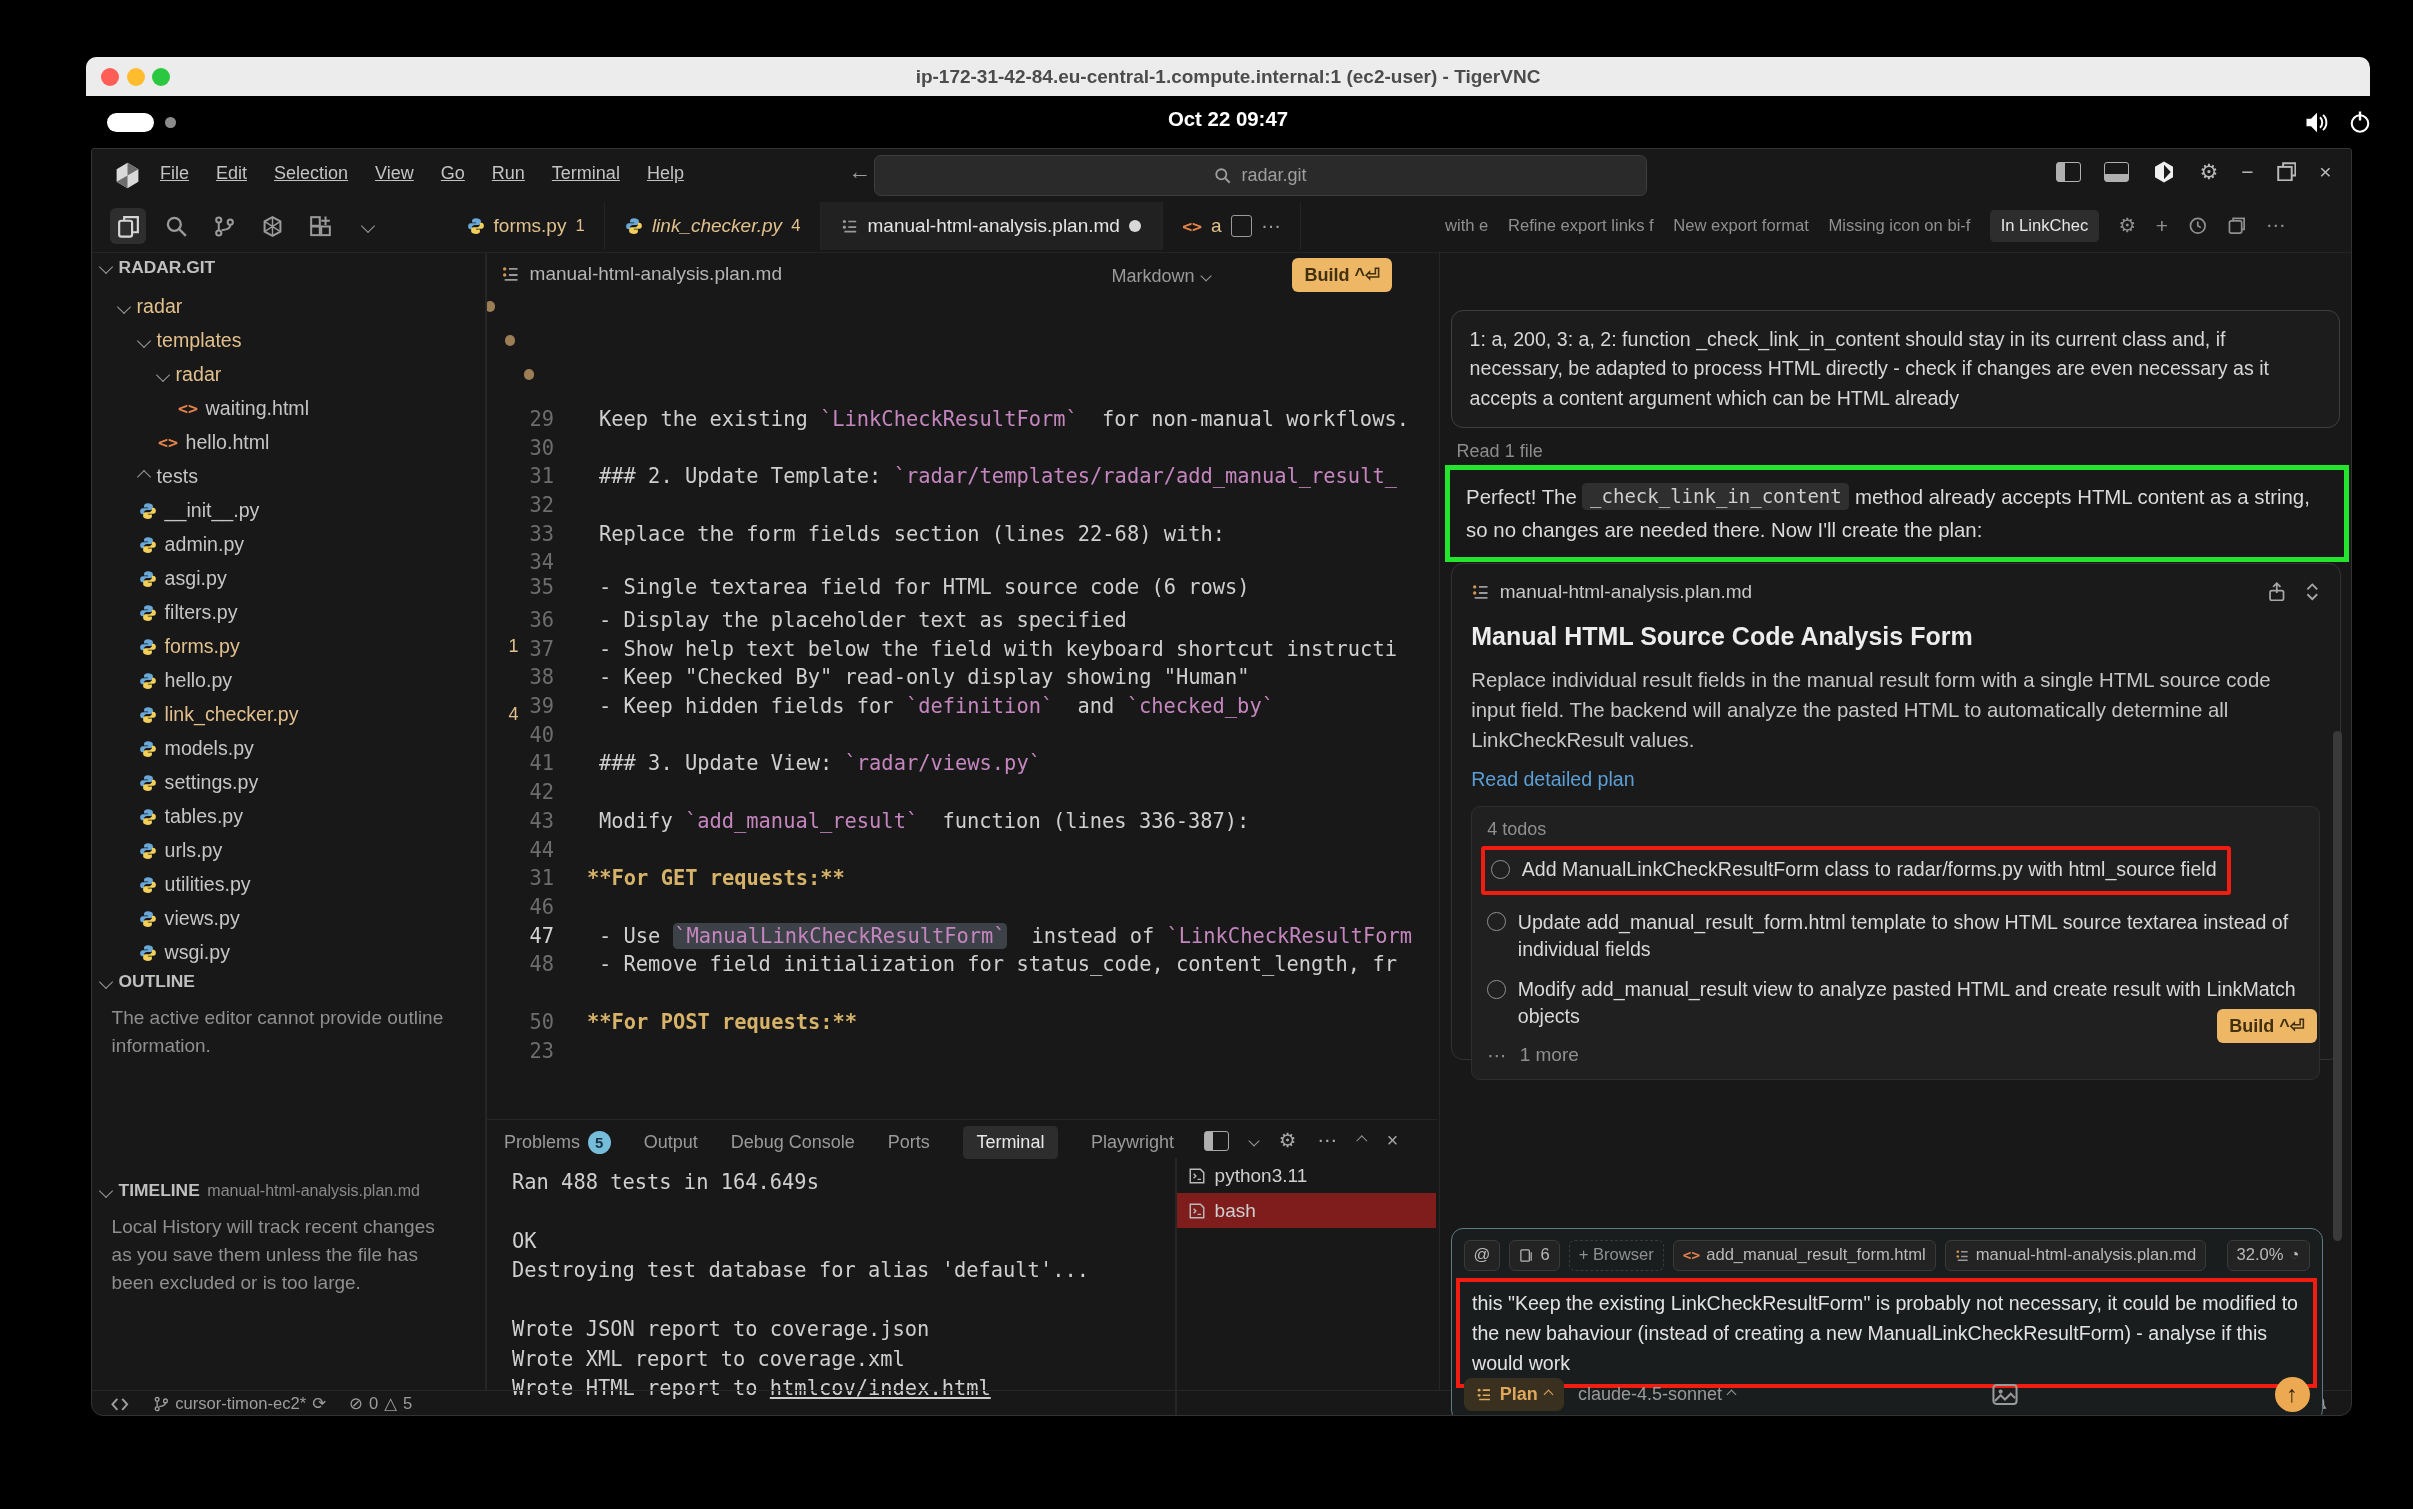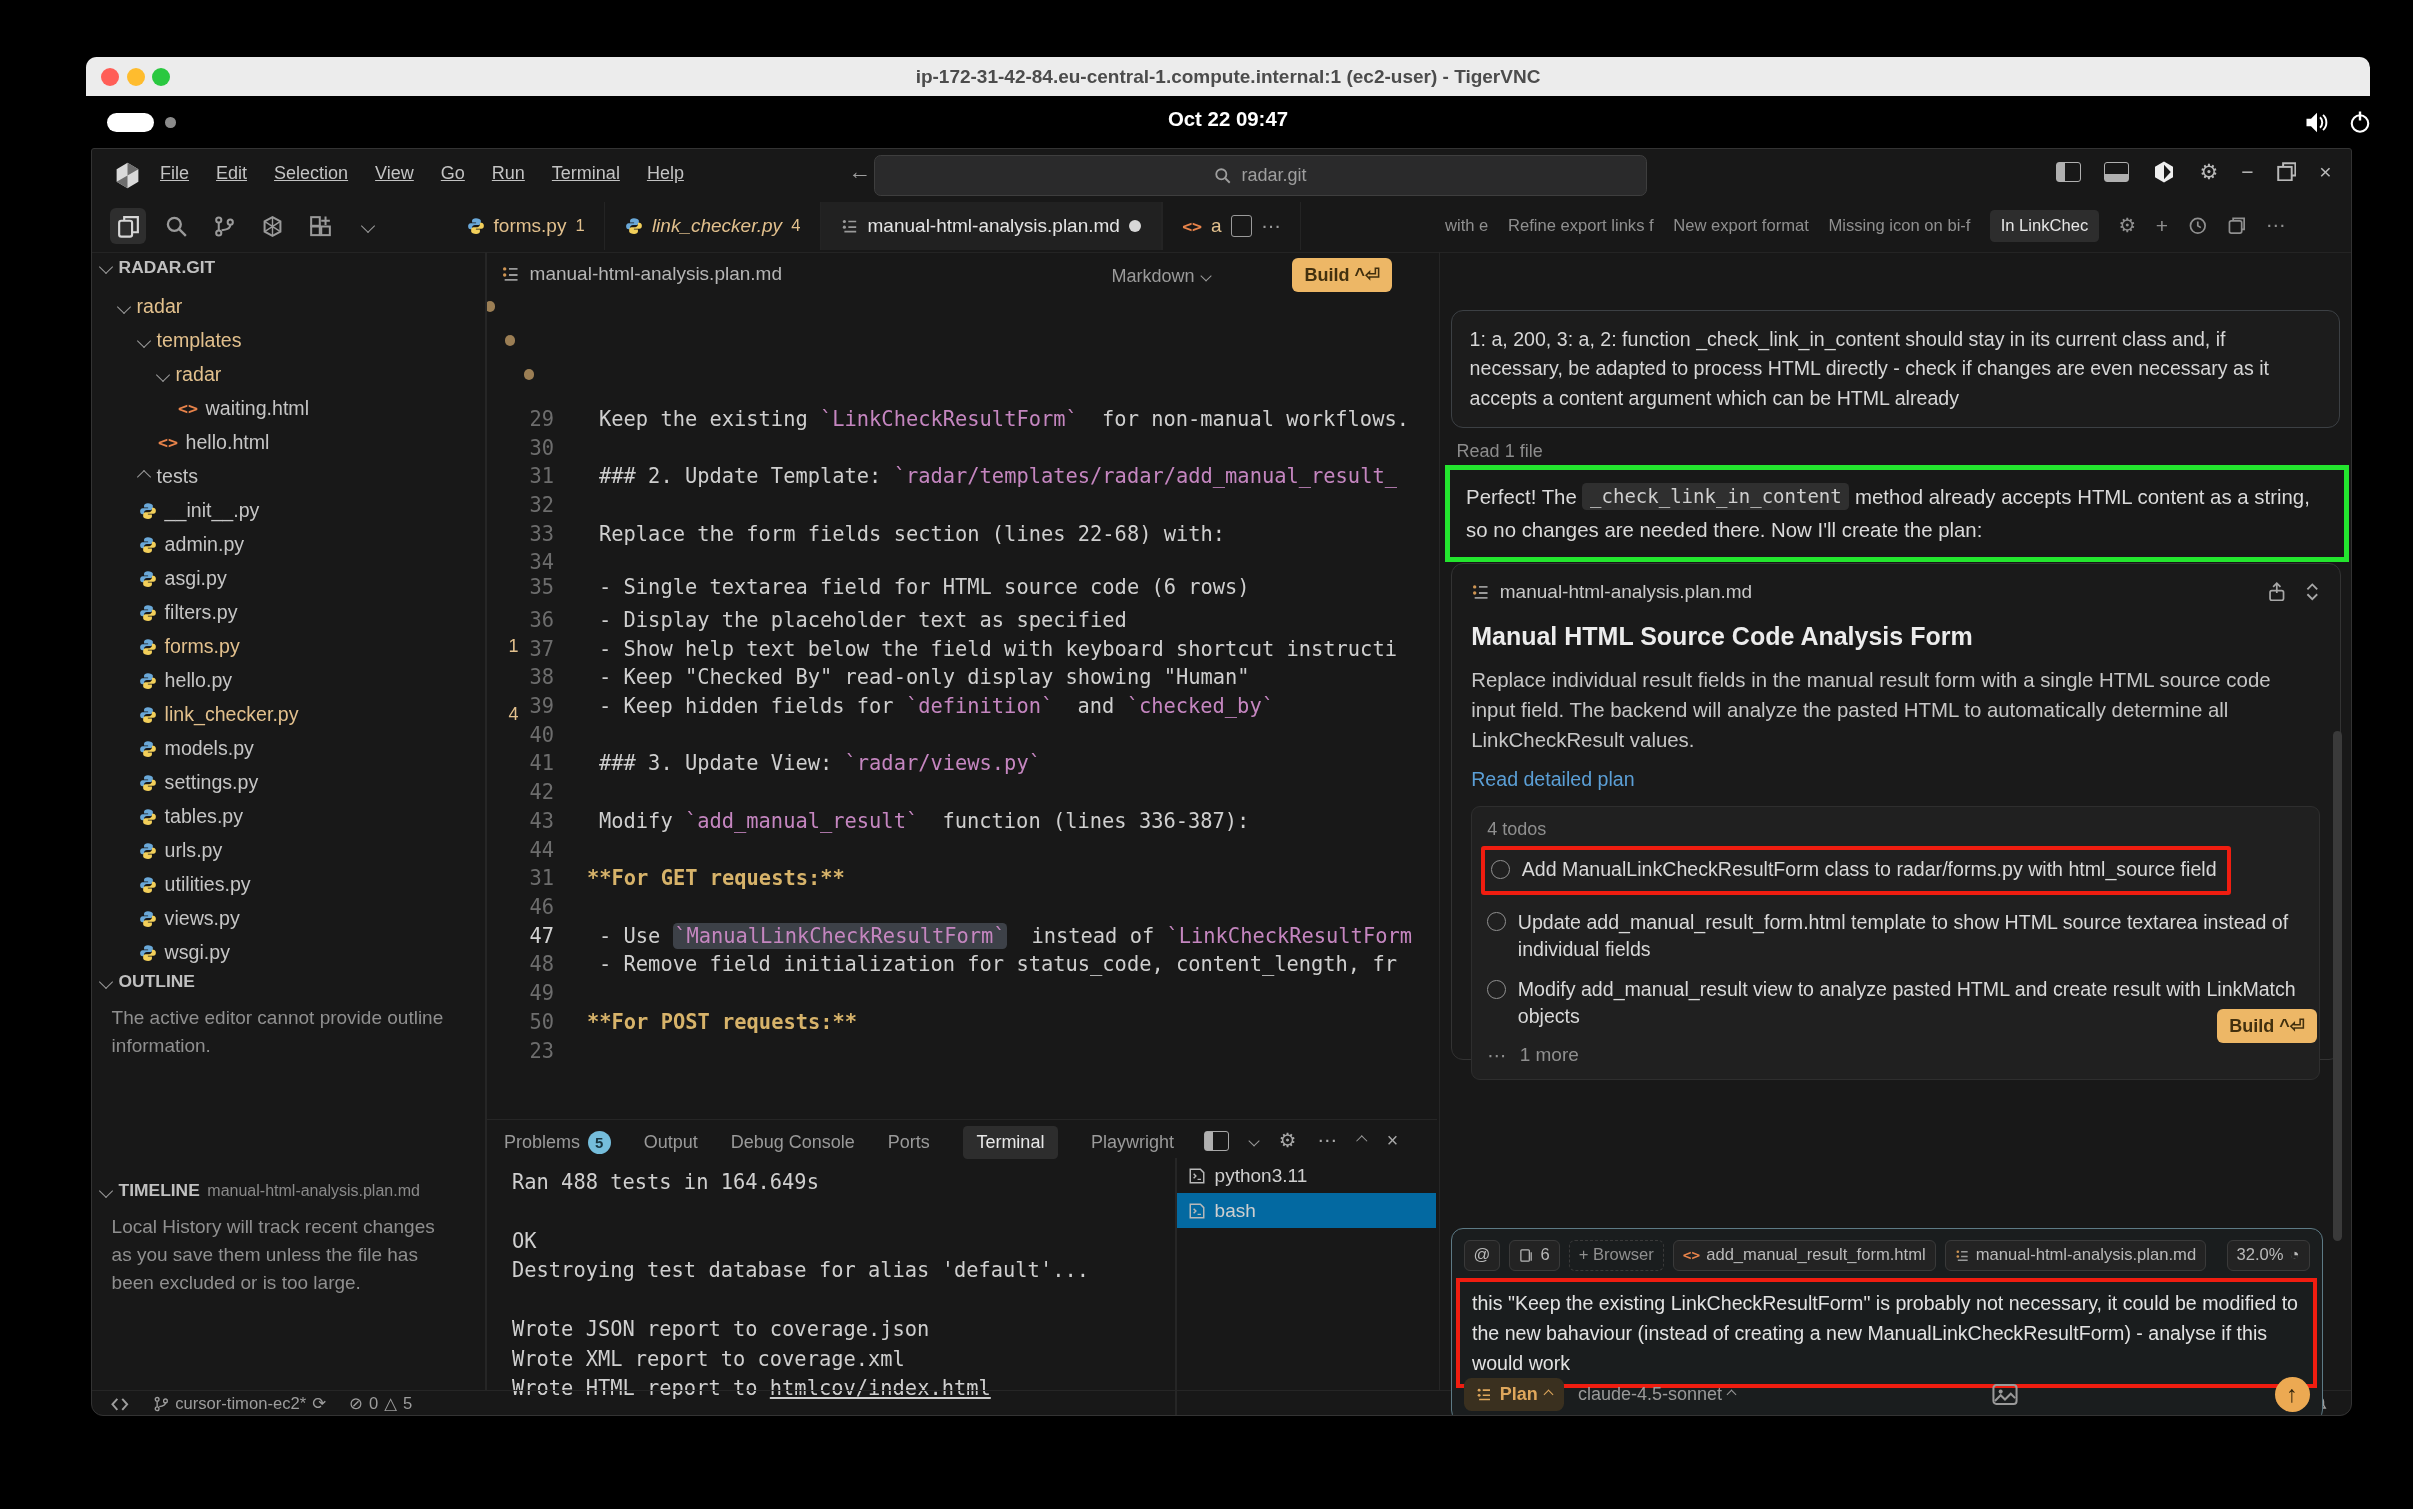--- a/index.html
+++ b/index.html
@@ -75,21 +75,21 @@
   #term{left:394px;top:970px;width:951px;height:382px;border-top:1.5px solid #262626;}
   #ttabs{left:18px;top:6px;display:flex;gap:33px;align-items:center;color:#9a9a9a;font-size:18px;}
   .ttab.on{background:#2d2d2d;color:#e8e8e8;border-radius:4.5px;padding:6px 13.6px;}
   .pbadge{background:#75bddb;color:#173540;font-size:15px;font-weight:bold;border-radius:50%;width:23px;height:23px;
       display:inline-flex;align-items:center;justify-content:center;margin-left:7.6px;}
   #ticons{position:absolute;left:718px;top:9px;display:flex;gap:21px;color:#a8a8a8;font-size:19.6px;align-items:center;}
   .tline{position:absolute;left:26px;font-family:"DejaVu Sans Mono",monospace;font-size:20.4px;color:#cfcfcf;white-space:pre;}
   .tlink{text-decoration:underline;}
   #shlist{position:absolute;left:691px;top:38px;width:259px;}
   .shrow{height:35px;display:flex;align-items:center;gap:9px;color:#cfcfcf;font-size:19px;padding-left:10.6px;}
-  .shrow.on{background:#0369a1;}
+  .shrow.on{background:#7f1d1d;}
   
   #statusbar{left:0;top:1241px;width:2259px;height:26px;border-top:1.5px solid #262626;display:flex;align-items:center;
      color:#9d9d9d;font-size:16.6px;}
   #sbleft{display:flex;gap:23px;align-items:center;margin-left:18px;}
   #sbright{margin-left:auto;display:flex;gap:13.6px;align-items:center;margin-right:23px;}
   .sbgrp{display:flex;gap:6px;align-items:center;}
   
   #chat{left:1347px;top:103px;width:913px;height:1138px;border-left:1.5px solid #262626;}
   #bubble{left:10.6px;top:58px;width:851px;border:1.5px solid #3c4044;border-radius:12px;background:#1c1c1c;
      padding:13.6px 18px;color:#d6d6d6;font-size:19.6px;line-height:29.5px;}
@@ -485,21 +485,20 @@
     <div class="cl" style="top:442px"><span class="ln">39</span><span class="ct"><span class="sp">- Keep hidden fields for </span><span class="sk">`definition`</span><span class="sp"> and </span><span class="sk">`checked_by`</span></span></div>
     <div class="cl" style="top:471px"><span class="ln">40</span></div>
     <div class="cl" style="top:499px"><span class="ln">41</span><span class="ct"><span class="sp">### 3. Update View: </span><span class="sk">`radar/views.py`</span></span></div>
     <div class="cl" style="top:528px"><span class="ln">42</span></div>
     <div class="cl" style="top:557px"><span class="ln">43</span><span class="ct"><span class="sp">Modify </span><span class="sk">`add_manual_result`</span><span class="sp"> function (lines 336-387):</span></span></div>
     <div class="cl" style="top:586px"><span class="ln">44</span></div>
     <div class="cl" style="top:614px"><span class="ln">31</span><span class="ct"><span class="sb">**For GET requests:**</span></span></div>
     <div class="cl" style="top:643px"><span class="ln">46</span></div>
     <div class="cl" style="top:672px"><span class="ln on">47</span><span class="ct"><span class="sp">- Use </span><span class="sk shl">`ManualLinkCheckResultForm`</span><span class="sp"> instead of </span><span class="sk">`LinkCheckResultForm</span></span></div>
     <div class="cl" style="top:700px"><span class="ln">48</span><span class="ct"><span class="sp">- Remove field initialization for status_code, content_length, fr</span></span></div>
-    <div class="cl" style="top:729px"><span class="ln">49</span></div>
     <div class="cl" style="top:758px"><span class="ln">50</span><span class="ct"><span class="sb">**For POST requests:**</span></span></div>
     <div class="cl" style="top:787px"><span class="ln">23</span></div>
 
   </div>
 
   <div id="term" class="abs">
     <div id="ttabs" class="abs">
       <span class="ttab"><span>Problems</span><span class="pbadge">5</span></span>
       <span class="ttab">Output</span>
       <span class="ttab">Debug Console</span>

